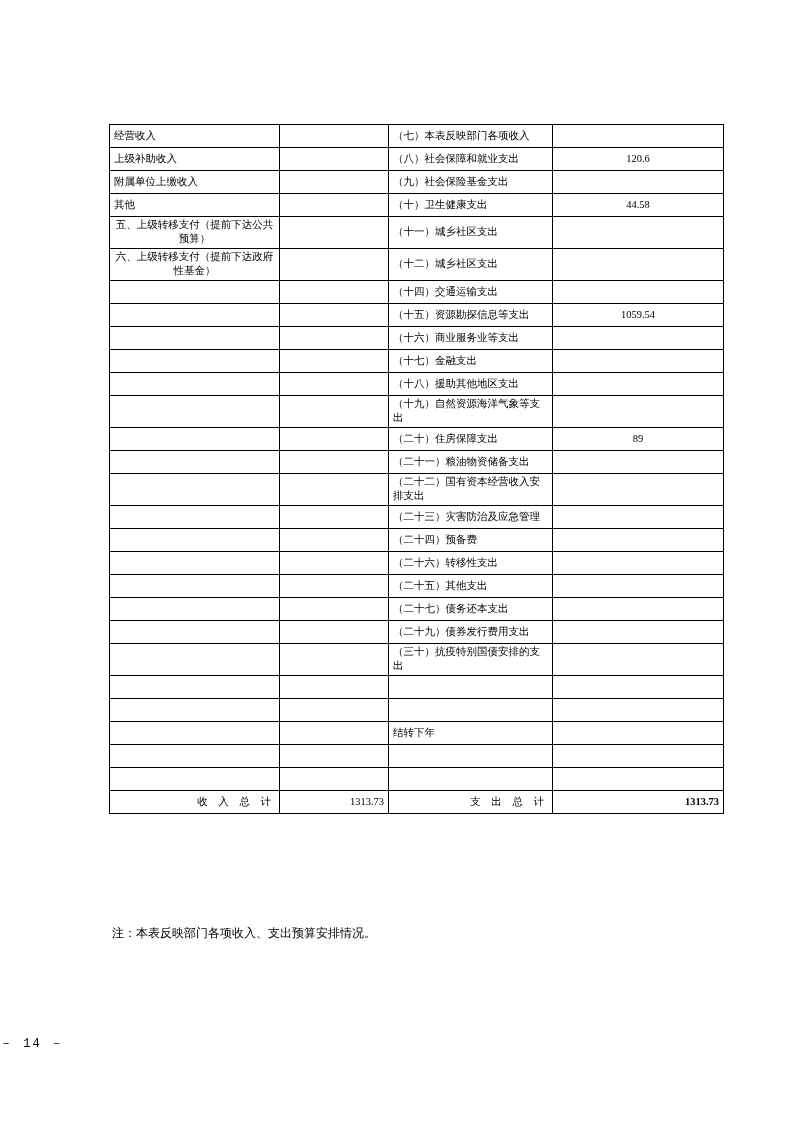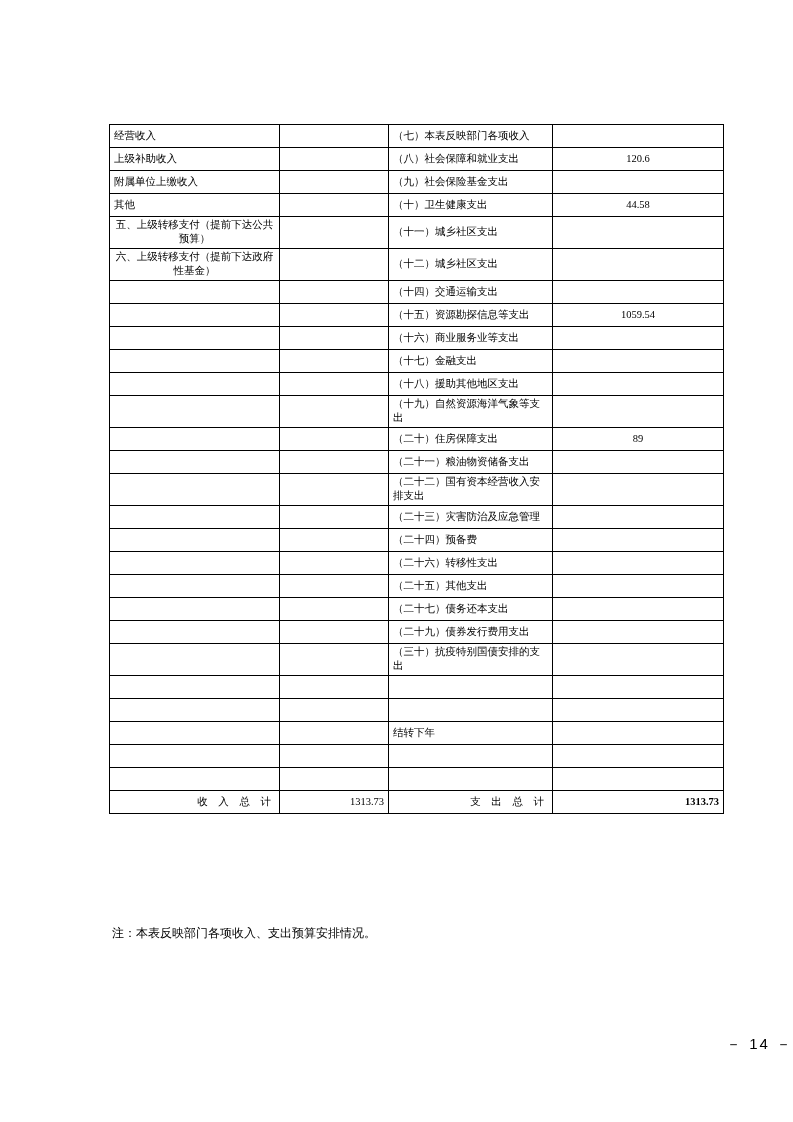--- a/index.html
+++ b/index.html
@@ -87,24 +87,24 @@
     top: 925px;
     font-size: 12px;
     font-family: Liberation Sans, sans-serif;
     text-align: right;
   }
   .page-number {
     position: absolute;
     left: 0;
     top: 1035px;
     width: 793px;
-    text-align: right;
-    font-size: 15px;
+    text-align: left;
+    font-size: 12px;
     letter-spacing: 2px;
-    font-family: Liberation Sans, sans-serif;
+    font-family: Liberation Mono, monospace;
   }
 </style>
 </head>
 <body>
 
 <div class="page">
 
   <div class="table-wrap">
     <table class="budget">
       <colgroup>

